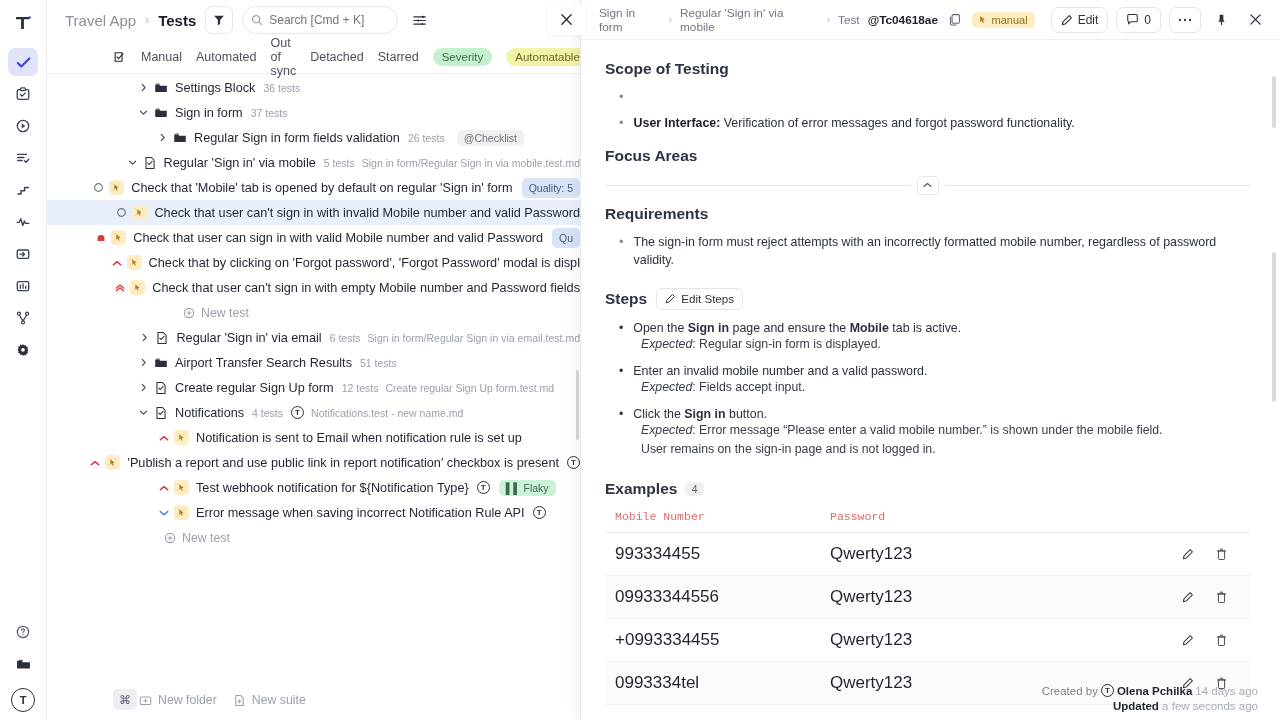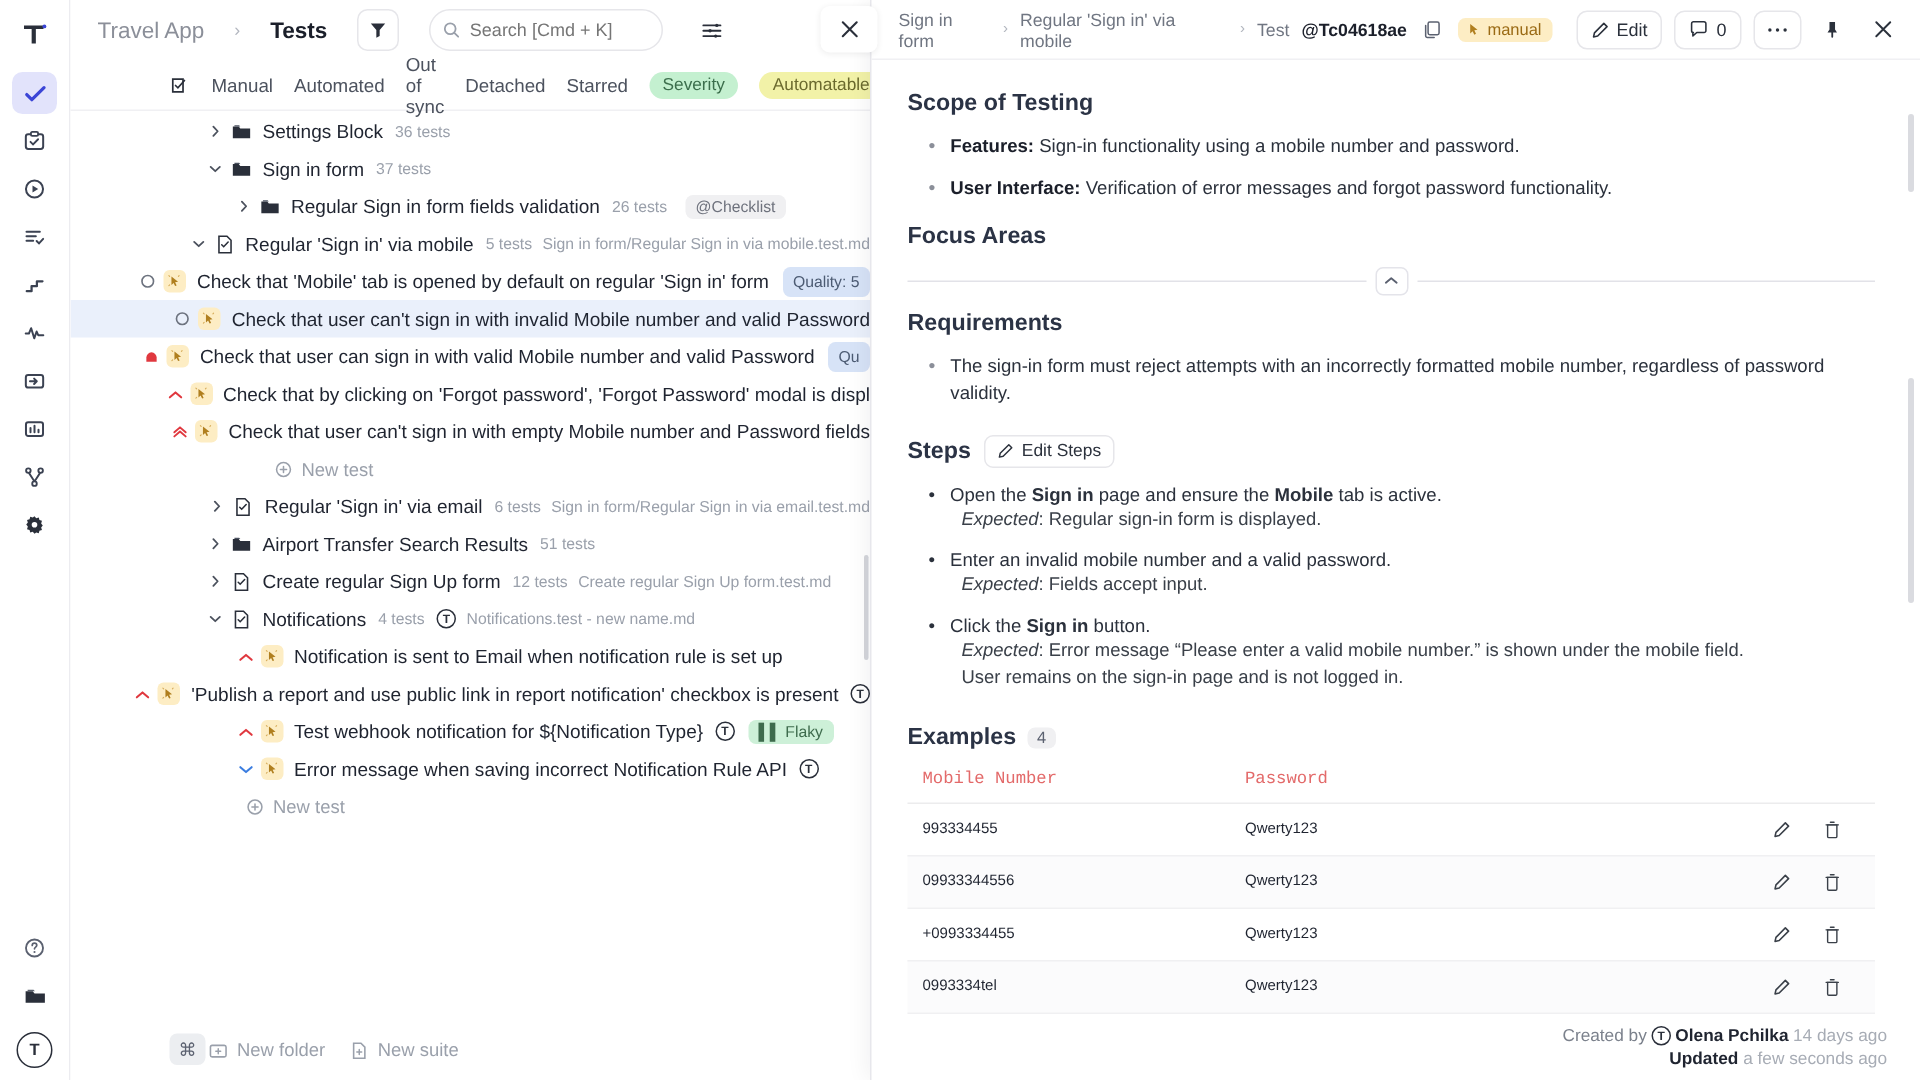--- a/index.html
+++ b/index.html
@@ -30,21 +30,21 @@
   .rail-bottom { padding-bottom: 8px; display:flex; flex-direction:column; align-items:center; }
   .avatar-circle {
     width: 24px; height: 24px; border-radius: 50%;
     border: 1.6px solid #2a2f3a; display: flex; align-items: center; justify-content: center;
     font-size: 11px; font-weight: 700; color: #2a2f3a; margin-top: 6px;
   }
 
   
   .main { width: 533px; height: 720px; position: relative; background:#fff; flex:none; }
   .topbar {
-    height: 40px; display: flex; align-items: center; gap: 20px;
+    height: 40px; display: flex; align-items: center; gap: 9px;
     padding: 0 12px 0 18px;
   }
   .crumb { font-size: 15px; color: #8b8f99; }
   .crumb-sep { font-size: 12px; color: #b2b6bf; }
   .crumb-cur { font-size: 15px; font-weight: 700; color: #1b1f2a; }
   .filter-btn {
     width: 28px; height: 28px; border: 1px solid #e6e6ea; border-radius: 7px;
     display: flex; align-items: center; justify-content: center; background: #fff;
   }
   .search-box {
@@ -153,21 +153,21 @@
   .exp i { font-style: italic; }
 
   .ex-head { display: flex; align-items: center; gap: 8px; margin: 22px 0 8px; }
   .ex-count { font-size: 11px; background: #f0f0f2; color: #5b6170; padding: 1px 6px; border-radius: 5px; }
   table.ex { width: 100%; border-collapse: collapse; table-layout: fixed; }
   table.ex th {
     text-align: left; font-family: "Liberation Mono", monospace; font-size: 11.5px;
     color: #e36a6a; font-weight: 400; padding: 4px 0 9px 10px; border-bottom: 1px solid #ececed;
   }
   table.ex td {
-    font-size: 10px; color: #1f2430; padding: 11px 0 11px 10px; border-bottom: 1px solid #f0f0f2;
+    font-size: 17px; color: #1f2430; padding: 11px 0 11px 10px; border-bottom: 1px solid #f0f0f2;
   }
   table.ex tr.alt td { background: #fbfbfc; }
   .cellact { width: 34px; text-align: center; padding-left: 0 !important; }
   .panel-foot {
     position: absolute; right: 22px; bottom: 8px; text-align: right; font-size: 11.5px; color: #7b818c;
   }
   .panel-foot .row1 { display: flex; align-items: center; justify-content: flex-end; gap: 3px; margin-bottom: 3px; }
   .panel-foot b { color: #1f2430; font-weight: 700; }
   .panel-foot .muted { color: #a7acb5; }
   .pscroll1 { position: absolute; right: 4px; top: 36px; width: 4px; height: 52px; background: #dadbe0; border-radius: 3px; }
@@ -695,21 +695,20 @@
     </div>
 
     <div class="panel-body">
       <div class="pscroll1"></div>
       <div class="pscroll2"></div>
 
       <div class="h2">Scope of Testing</div>
       <div class="ul">
         <div class="li">
           <span class="dot">•</span>
-          <span><b>Features:</b><span> Sign-in functionality using a mobile number and password.</span></span>
         </div>
         <div class="li">
           <span class="dot">•</span>
           <span><b>User Interface:</b><span> Verification of error messages and forgot password functionality.</span></span>
         </div>
       </div>
 
       <div class="h2" style="margin-top:14px">Focus Areas</div>
       <div class="divider-wrap">
         <div class="ln"></div>

